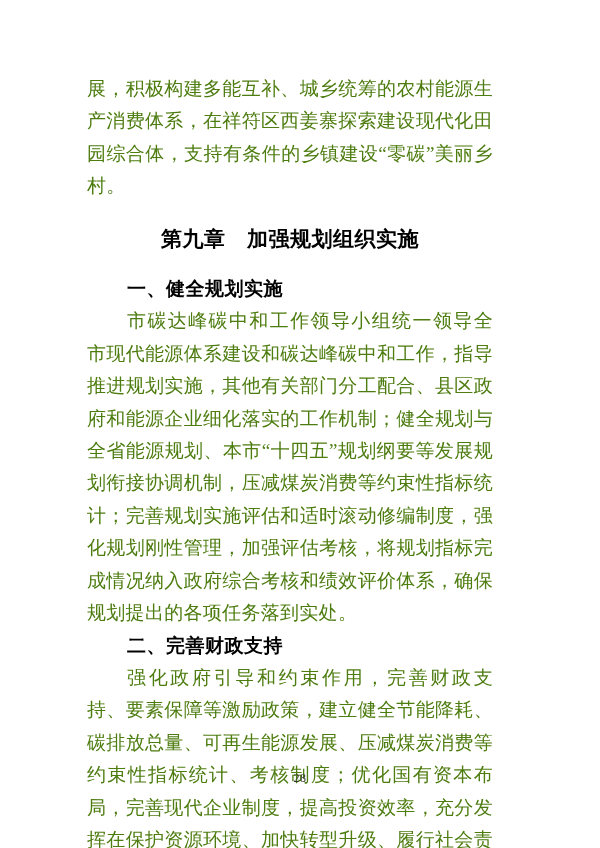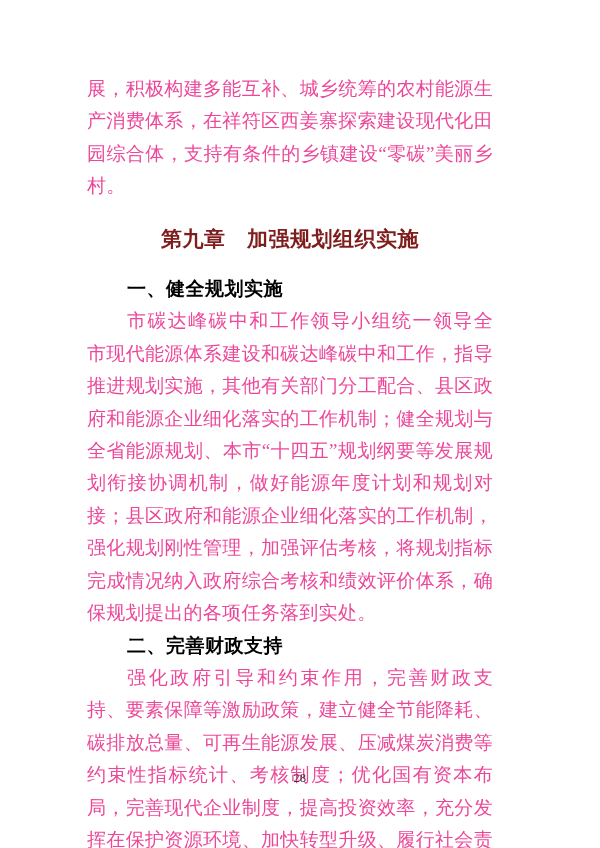--- a/index.html
+++ b/index.html
@@ -21,35 +21,35 @@
     left: 87px;
     top: 73px;
     width: 406px;
   }
   .body-text {
     font-size: 19px;
     line-height: 32.4px;
     text-align: justify;
     text-justify: inter-ideograph;
     letter-spacing: 0.3px;
-    color: #ec4899;
+    color: #4d7c0f;
   }
   p.cont {
     margin: 0;
     text-indent: 0;
   }
   h1.chapter {
     margin: 20px 0 18px 0;
     font-family: "Liberation Sans", "DejaVu Sans", sans-serif;
     font-weight: 700;
     font-size: 21px;
     line-height: 32.4px;
     text-align: center;
     letter-spacing: 0.5px;
-    color: #7f1d1d;
+    color: #000000;
   }
   h2.section {
     margin: 0;
     font-size: 19px;
     font-weight: 700;
     line-height: 32.4px;
     text-indent: 40px;
     letter-spacing: 0.5px;
     color: #000000;
   }
@@ -73,21 +73,21 @@
 
 <div class="page">
   <div class="content">
 
     <p class="body-text cont">展，积极构建多能互补、城乡统筹的农村能源生产消费体系，在祥符区西姜寨探索建设现代化田园综合体，支持有条件的乡镇建设“零碳”美丽乡村。</p>
 
     <h1 class="chapter">第九章　加强规划组织实施</h1>
 
     <h2 class="section">一、健全规划实施</h2>
 
-    <p class="body-text para">市碳达峰碳中和工作领导小组统一领导全市现代能源体系建设和碳达峰碳中和工作，指导推进规划实施，其他有关部门分工配合、县区政府和能源企业细化落实的工作机制；健全规划与全省能源规划、本市“十四五”规划纲要等发展规划衔接协调机制，做好能源年度计划和规划对接；县区政府和能源企业细化落实的工作机制，强化规划刚性管理，加强评估考核，将规划指标完成情况纳入政府综合考核和绩效评价体系，确保规划提出的各项任务落到实处。</p>
+    <p class="body-text para">市碳达峰碳中和工作领导小组统一领导全市现代能源体系建设和碳达峰碳中和工作，指导推进规划实施，其他有关部门分工配合、县区政府和能源企业细化落实的工作机制；健全规划与全省能源规划、本市“十四五”规划纲要等发展规划衔接协调机制，压减煤炭消费等约束性指标统计；完善规划实施评估和适时滚动修编制度，强化规划刚性管理，加强评估考核，将规划指标完成情况纳入政府综合考核和绩效评价体系，确保规划提出的各项任务落到实处。</p>
 
     <h2 class="section">二、完善财政支持</h2>
 
     <p class="body-text para">强化政府引导和约束作用，完善财政支持、要素保障等激励政策，建立健全节能降耗、碳排放总量、可再生能源发展、压减煤炭消费等约束性指标统计、考核制度；优化国有资本布局，完善现代企业制度，提高投资效率，充分发挥在保护资源环境、加快转型升级、履行社会责任中</p>
 
   </div>
 
   <div class="page-number">28</div>
 </div>
 

